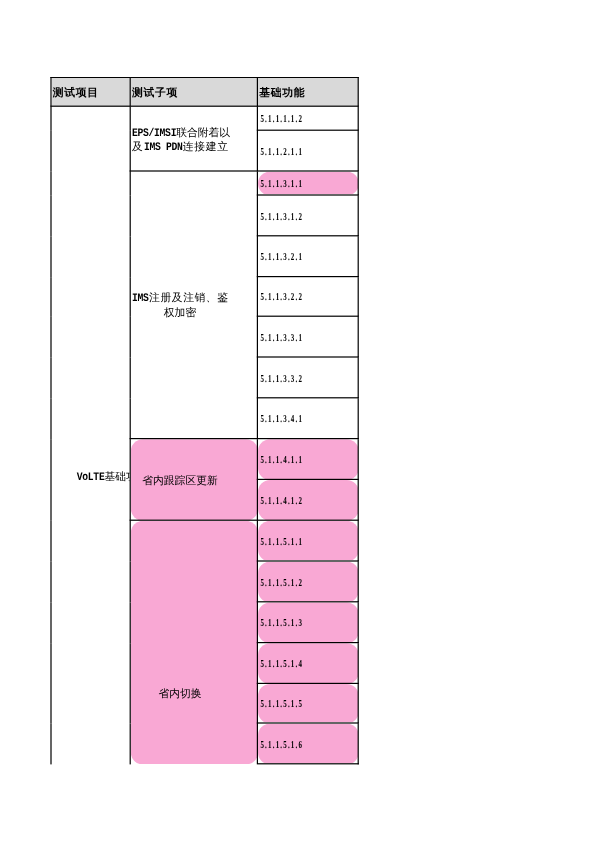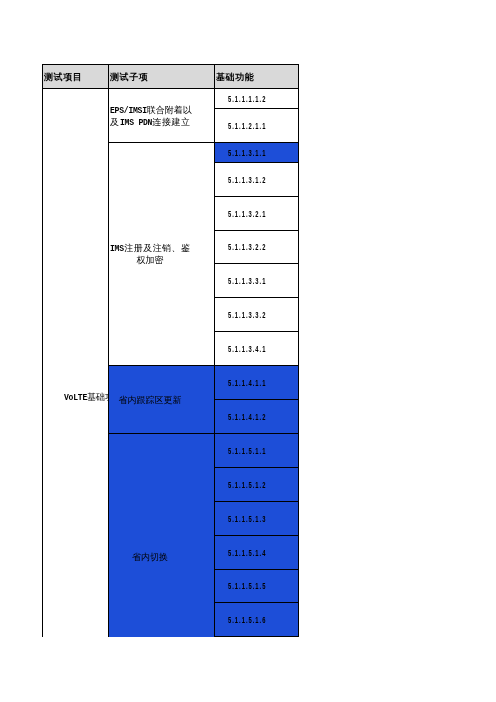--- a/index.html
+++ b/index.html
@@ -56,26 +56,26 @@
     vertical-align: middle;
     font-family: "Liberation Mono", monospace;
     font-size: 9px;
     font-weight: bold;
     padding: 2px 0 0 1px;
     letter-spacing: 0.6px;
   }
 
   
   table.grid td.cnum {
-    font-family: Liberation Sans, sans-serif;
+    font-family: Liberation Serif, serif;
     font-size: 8.9px;
     font-weight: bold;
     letter-spacing: 1.53px;
     padding-left: 1.5px;
-    text-align: center;
+    text-align: left;
     white-space: nowrap;
     margin-left: 29px;
   }
   table.grid td.cnum > span {
     display: inline-block;
     transform: scaleX(0.653);
     transform-origin: left center;
   }
 
   
@@ -123,25 +123,25 @@
     white-space: nowrap;
     line-height: 12px;
   }
   table.grid td.cmain .stack {
     position: relative;
     top: 35px;
     margin-left: 21px;
   }
   table.grid td.csub.off .stack {
     position: relative;
-    top: 23px;
+    top: 44px;
   }
 
   table.grid td.red,
-  table.grid th.red { background: #1d4ed8; }
+  table.grid th.red { background: #f9a8d4; border-radius: 10px; }
   table.grid td.nobottom { border-bottom: 0 none; }
 </style>
 </head>
 <body>
 
 <div id="sheet">
   <table class="grid" id="grid">
     <tbody id="grid-body">
         <tr>
           <th class="hdr c1">测试项目</th>

